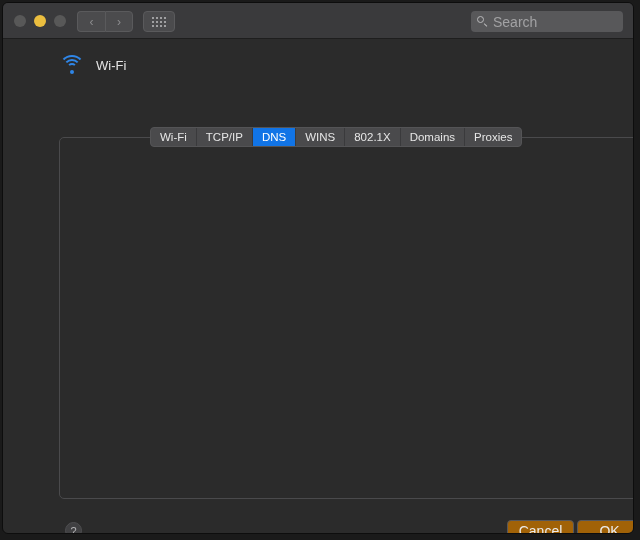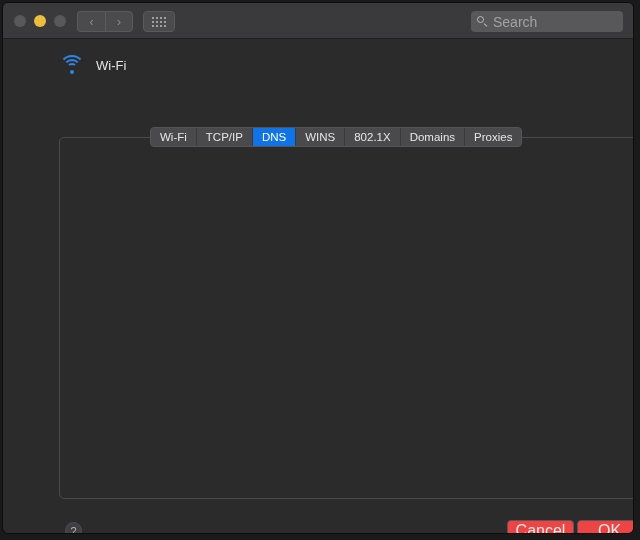--- a/index.html
+++ b/index.html
@@ -322,28 +322,28 @@
     box-sizing: border-box;
     display: flex;
     align-items: center;
     justify-content: center;
     font-size: 11px;
     color: #b4b4b6;
   }
   .footbtn {
     position: absolute;
     height: 21px;
-    background: #ef4444;
+    background: #a16207;
     border: 1px solid #57575a;
     border-radius: 4px;
     box-sizing: border-box;
     display: flex;
     align-items: center;
     justify-content: center;
-    font-size: 16px;
+    font-size: 14px;
     color: #ececec;
   }
   .btn-cancel { left: 470px; top: 481px; width: 67px; }
   .btn-ok     { left: 540px; top: 481px; width: 65px; }
 </style>
 </head>
 <body>
 
 <div class="window">
 

